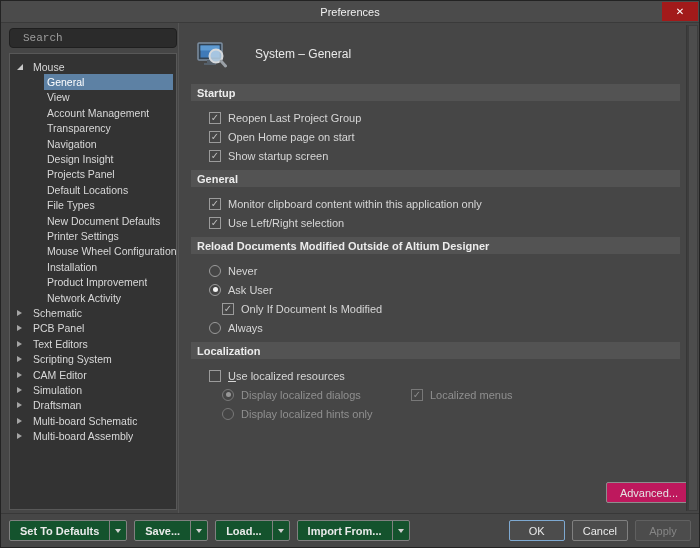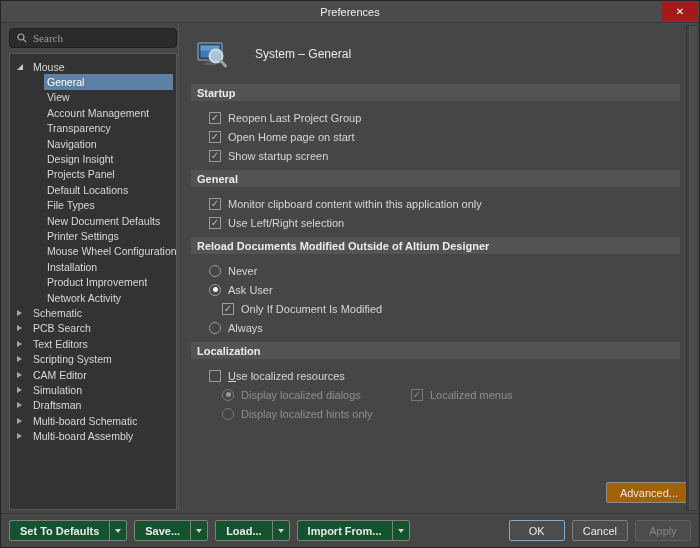--- a/index.html
+++ b/index.html
@@ -13,21 +13,21 @@
   .titlebar{height:22px;background:#4b4b4b;border-bottom:1px solid #3a3a3a;
     display:flex;align-items:center;justify-content:center;color:#f2f2f2;}
   .close-btn{position:absolute;top:1px;right:1px;width:36px;height:19px;background:#a21a1a;
     color:#fff;display:flex;align-items:center;justify-content:center;font-size:10px;font-weight:bold;}
   
   .bodywrap{position:absolute;top:22px;left:0;right:0;bottom:34px;display:flex;}
   .sidebar{width:177px;flex-shrink:0;padding:5px 1px 3px 8px;display:flex;flex-direction:column;}
   .searchbox{height:20px;background:#2b2b2b;border:1px solid #1f1f1f;border-radius:4px;
     display:flex;align-items:center;gap:6px;padding:0 7px;}
   .searchbox input{flex:1;background:transparent;border:none;outline:none;color:#b5b5b5;
-    font-family:Liberation Serif, serif;font-size:11px;padding:0;}
+    font-family:Liberation Mono, monospace;font-size:11px;padding:0;}
   .searchbox input::placeholder{color:#9d9d9d;opacity:1;}
   .tree{flex:1;margin-top:5px;background:#333333;border:1px solid #585858;
     padding-top:5px;overflow:hidden;}
   .ti{height:15.4px;display:flex;align-items:center;white-space:nowrap;font-size:10.5px;color:#d8d8d8;}
   .ti .arrow{width:11px;margin-left:7px;display:flex;align-items:center;flex-shrink:0;}
   .exp-icon{width:0;height:0;border-bottom:6px solid #c9c9c9;border-left:6px solid transparent;}
   .col-icon{width:0;height:0;border-left:5px solid #a5a5a5;border-top:3.5px solid transparent;border-bottom:3.5px solid transparent;}
   .ti.root .tl{margin-left:5px;}
   .ti.child{padding-left:37px;}
   .ti.child.sel{padding-left:3px;margin-left:34px;margin-right:3px;background:#5d81a4;color:#ffffff;}
@@ -49,21 +49,21 @@
   .radio{width:12px;height:12px;border:1px solid #9b9b9b;border-radius:50%;background:#454545;
     flex-shrink:0;display:flex;align-items:center;justify-content:center;}
   .radio.on::before{content:"";width:5px;height:5px;border-radius:50%;background:#f4f4f4;}
   .radio.dis{border-color:#787878;}
   .radio.dis.on::before{background:#979797;}
   .rl{color:#d6d6d6;}
   .rl.dis{color:#8f8f8f;}
   .u{text-decoration:underline;}
   .second-ctl{position:absolute;left:184px;top:0;height:19px;display:flex;align-items:center;gap:7px;padding-left:36px;}
   .advanced-btn{position:absolute;right:7px;bottom:10px;height:21px;padding:0 13px;
-    background:#a16207;border:1px solid #8d8d8d;border-radius:2px;color:#e4e4e4;
+    background:#be185d;border:1px solid #8d8d8d;border-radius:2px;color:#e4e4e4;
     display:flex;align-items:center;}
   .scrollgutter{position:absolute;top:2px;bottom:2px;right:1px;width:12px;background:#3d3d3d;
     border-left:1px solid #373737;}
   .scrollthumb{position:absolute;top:1px;bottom:1px;left:2px;right:1px;background:#4d4d4d;}
   
   .footer{position:absolute;left:0;right:0;bottom:0;height:34px;background:#464646;
     border-top:1px solid #383838;display:flex;align-items:center;padding:0 8px;gap:7px;}
   .splitbtn{display:flex;height:21px;background:#14532d;border:1px solid #808080;border-radius:2px;align-items:stretch;}
   .splitbtn .main{padding:0 10px;display:flex;align-items:center;color:#eaeaea;font-weight:bold;}
   .splitbtn .arr{width:17px;border-left:1px solid #808080;display:flex;align-items:center;justify-content:center;}
@@ -152,21 +152,21 @@
         <div class="ti root">
           <span class="arrow">
               <span class="col-icon"></span>
             </span>
           <span class="tl">Schematic</span>
         </div>
         <div class="ti root">
           <span class="arrow">
               <span class="col-icon"></span>
             </span>
-          <span class="tl">PCB Search</span>
+          <span class="tl">PCB Panel</span>
         </div>
         <div class="ti root">
           <span class="arrow">
               <span class="col-icon"></span>
             </span>
           <span class="tl">Text Editors</span>
         </div>
         <div class="ti root">
           <span class="arrow">
               <span class="col-icon"></span>

